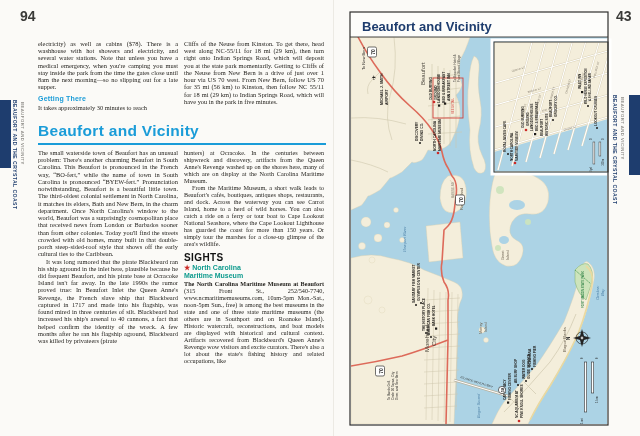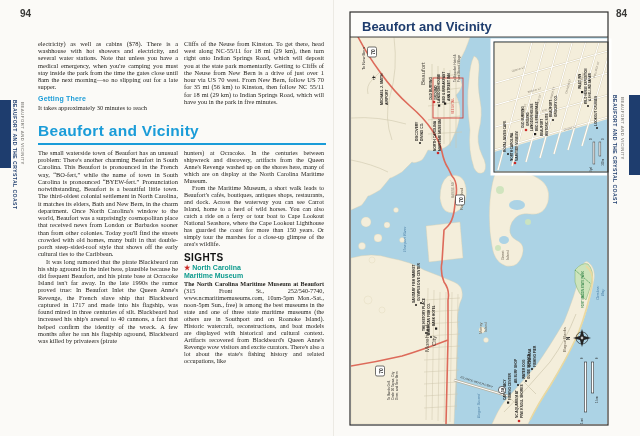--- a/index.html
+++ b/index.html
@@ -1,19 +1,19 @@
 <!DOCTYPE html>
 <html><head>
 <meta charset="utf-8">
 <style>
   html,body{margin:0;padding:0;background:#e9e7e2;}
   #stage{position:relative;width:640px;height:436px;background:#fbfaf7;overflow:hidden;
          font-family:"Liberation Serif",serif;color:#262420;}
   .pagenum{position:absolute;font-family:"Liberation Sans",sans-serif;font-weight:bold;
-           font-size:10px;color:#3a3a38;}
+           font-size:14px;color:#3a3a38;}
   .gutter{position:absolute;left:333px;top:0;width:1px;height:436px;background:#eceae4;}
   
   .col{position:absolute;text-align:justify;font-size:6.4px;line-height:1.13;}
   .col p{margin:0;}
   .col p.ind{text-indent:8px;}
   .subhead{font-family:"Liberation Sans",sans-serif;font-weight:bold;color:#1a9cd8;
            font-size:7px;margin:4px 0 1px 0;letter-spacing:.2px;}
   .bigheadwrap{position:absolute;left:38px;top:122px;width:288px;border-bottom:2px solid #1a9cd8;
                padding-bottom:3px;}
   .bighead{font-family:"Liberation Sans",sans-serif;font-weight:bold;color:#1a9cd8;
@@ -75,21 +75,21 @@
     <p class="ind">From the Maritime Museum, a short walk leads to Beaufort's cafés, boutiques, antiques shops, restaurants, and dock. Across the waterway you can see Carrot Island, home to a herd of wild horses. You can also catch a ride on a ferry or tour boat to Cape Lookout National Seashore, where the Cape Lookout Lighthouse has guarded the coast for more than 150 years. Or simply tour the marshes for a close-up glimpse of the area's wildlife.</p>
     <div class="sights">SIGHTS</div>
     <div class="sightname">
       <span class="star">★</span>
       <span>North Carolina</span><br>
       <span>Maritime Museum</span>
     </div>
     <p><b>The North Carolina Maritime Museum at Beaufort</b><span> (315 Front St., 252/540-7740, www.ncmaritimemuseums.com, 10am-5pm Mon.-Sat., noon-5pm Sun., free) is among the best museums in the state and one of three state maritime museums (the others are in Southport and on Roanoke Island). Historic watercraft, reconstructions, and boat models are displayed with historical and cultural context. Artifacts recovered from Blackbeard's Queen Anne's Revenge wow visitors and excite curators. There's also a lot about the state's fishing history and related occupations, like</span></p>
   </div>
 
-  <div class="pagenum" style="left:616px;top:8px;">84</div>
+  <div class="pagenum" style="left:616px;top:8px;">43</div>
 
   <div class="vtab" style="left:629px;top:95px;width:11px;height:80px;"></div>
   <div class="vtext" style="left:612px;top:95px;">BEAUFORT AND THE CRYSTAL COAST</div>
   <div class="vtext sub" style="left:620px;top:97px;">BEAUFORT AND VICINITY</div>
 
   <svg width="308" height="436" viewBox="0 0 308 436" style="position:absolute;left:332px;top:0;">
     <defs>
       <clipPath id="mapclip">
           <rect x="19" y="37" width="256" height="387"></rect>
         </clipPath>

